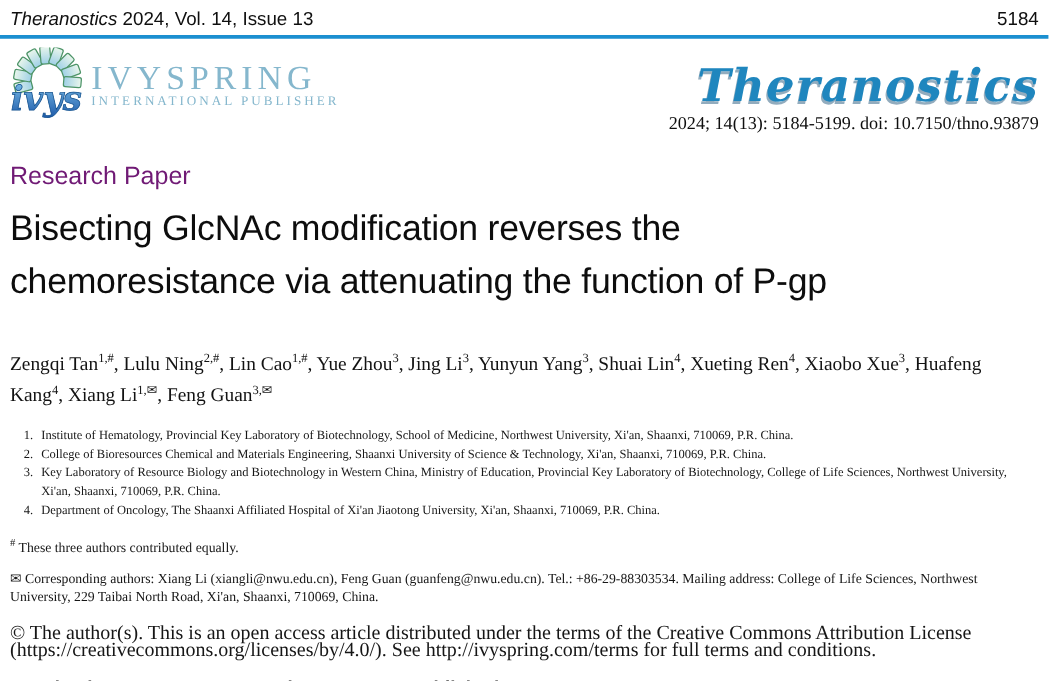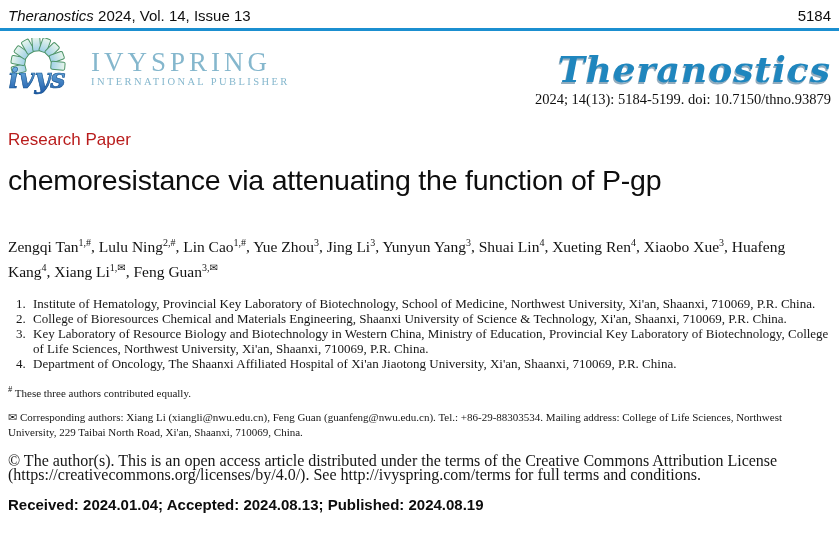--- a/index.html
+++ b/index.html
@@ -20,21 +20,21 @@
     font-size:15px; color:#0f0f0f;
   }
   .topbar .journal-name { font-style:italic; }
   .rule { height:3px; background:var(--rule_blue,#1b8fd0); margin-top:4px; }
 
   
   .logo-row {
     display:flex; justify-content:space-between; align-items:flex-start;
     padding:5px 8px 0 8px; height:96px; box-sizing:border-box;
   }
-  .publisher { display:flex; align-items:center; gap:23px; padding-top:2px; }
+  .publisher { display:flex; align-items:center; gap:5px; padding-top:2px; }
   .pub-text { display:flex; flex-direction:column; }
   .pub-name {
     font-family:"Liberation Serif", serif;
     font-size:27px; line-height:28px; letter-spacing:4px;
     color:var(--publisher_blue,#85b7cd);
   }
   .pub-tag {
     font-family:"Liberation Serif", serif;
     font-size:10.5px; letter-spacing:2.4px;
     color:var(--publisher_blue,#85b7cd);
@@ -45,38 +45,38 @@
     font-style:italic; font-weight:bold;
     font-size:36px; line-height:40px; letter-spacing:1px;
     color:var(--wordmark_blue,#1f86be);
     text-shadow:-1px 2px 0 rgba(14,72,110,0.45);
   }
   .citation { margin-top:2px; font-size:14.5px; color:#0f0f0f; }
 
   .article-type {
     padding:3px 8px 0 8px;
     font-family:"Liberation Sans", sans-serif;
-    font-size:17px; color:#b91c1c;
+    font-size:20px; color:#701a75;
   }
   .title {
     padding:9px 8px 0 8px;
     font-family:"Liberation Sans", sans-serif;
     font-size:28.5px; line-height:42px;
     letter-spacing:-0.2px; color:#0d0d0d;
   }
   .authors {
     padding:15px 8px 0 8px;
     font-size:15.5px; line-height:21px;
     max-width:792px; color:#121212;
   }
   .authors sup { font-size:10px; }
   .affiliations {
     margin:13px 8px 0 8px;
     padding-left:21px;
-    font-size:13px; line-height:14.8px; color:#161616;
+    font-size:10px; line-height:14.8px; color:#161616;
   }
   .affiliations li { padding-left:4px; }
   .footnote { padding:13px 14px 0 8px; font-size:11px; color:#161616; }
   .footnote sup { font-size:8.5px; }
   .corresponding {
     padding:11px 8px 0 8px;
     font-size:11px; line-height:15px; color:#161616; max-width:828px;
   }
   .license {
     padding:14px 8px 0 8px;
@@ -135,20 +135,21 @@
 
     <div class="journal-col">
       <div class="wordmark">Theranostics</div>
       <div class="citation">2024; 14(13): 5184-5199. doi: 10.7150/thno.93879</div>
     </div>
   </div>
 
   <div class="article-type">Research Paper</div>
 
   <div class="title">
+    <div>Bisecting GlcNAc modification reverses the</div>
     <div>chemoresistance via attenuating the function of P-gp</div>
   </div>
 
   <p class="authors"><span>Zengqi Tan<sup>1,#</sup>, </span><span>Lulu Ning<sup>2,#</sup>, </span><span>Lin Cao<sup>1,#</sup>, </span><span>Yue Zhou<sup>3</sup>, </span><span>Jing Li<sup>3</sup>, </span><span>Yunyun Yang<sup>3</sup>, </span><span>Shuai Lin<sup>4</sup>, </span><span>Xueting Ren<sup>4</sup>, </span><span>Xiaobo Xue<sup>3</sup>, </span><span>Huafeng Kang<sup>4</sup>, </span><span>Xiang Li<sup>1,✉</sup>, </span><span>Feng Guan<sup>3,✉</sup></span></p>
 
   <ol class="affiliations">
       <li>Institute of Hematology, Provincial Key Laboratory of Biotechnology, School of Medicine, Northwest University, Xi'an, Shaanxi, 710069, P.R. China.</li>
       <li>College of Bioresources Chemical and Materials Engineering, Shaanxi University of Science &amp; Technology, Xi'an, Shaanxi, 710069, P.R. China.</li>
       <li>Key Laboratory of Resource Biology and Biotechnology in Western China, Ministry of Education, Provincial Key Laboratory of Biotechnology, College of Life Sciences, Northwest University, Xi'an, Shaanxi, 710069, P.R. China.</li>
       <li>Department of Oncology, The Shaanxi Affiliated Hospital of Xi'an Jiaotong University, Xi'an, Shaanxi, 710069, P.R. China.</li>

